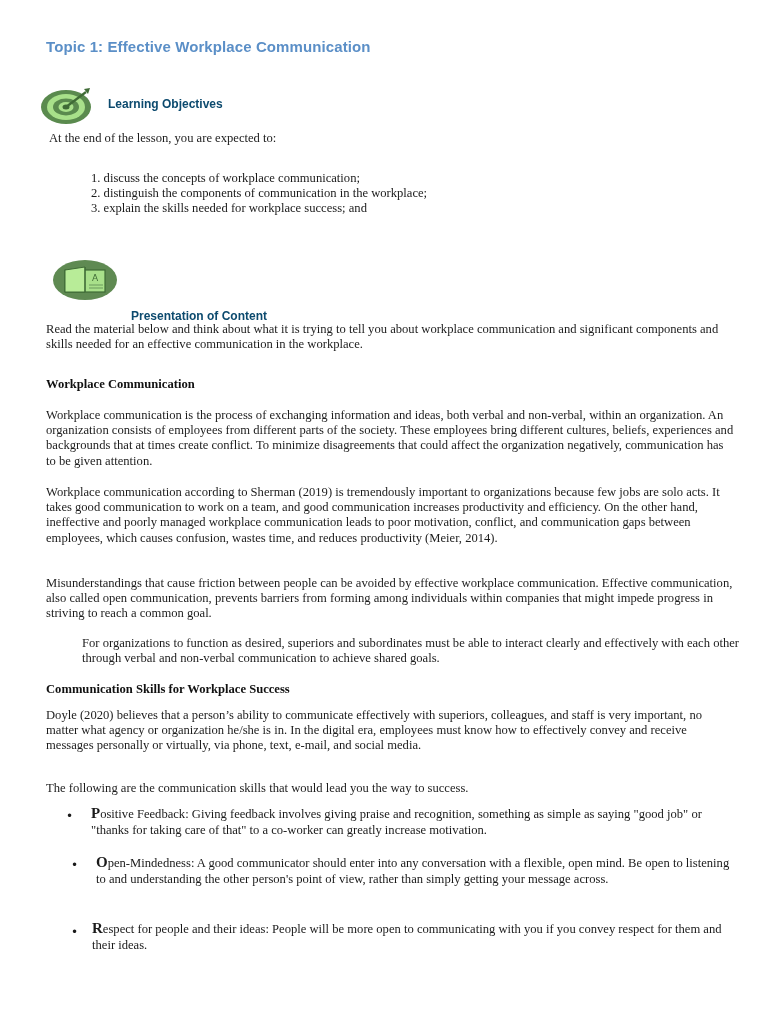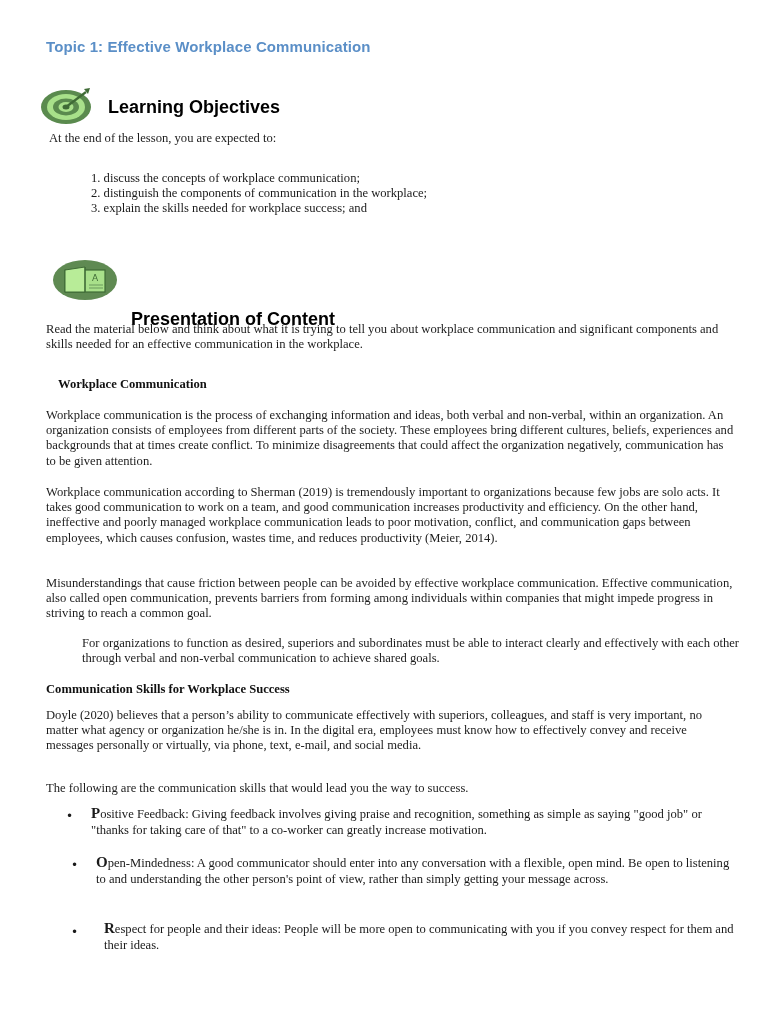--- a/index.html
+++ b/index.html
@@ -19,22 +19,22 @@
       left: 46px; top: 38px;
       font-family: "Liberation Sans", sans-serif;
       font-weight: bold;
       font-size: 15px;
       color: #5b8fc7;
       letter-spacing: 0.1px;
     }
     .section-heading {
       font-family: "Liberation Sans", sans-serif;
       font-weight: bold;
-      font-size: 18px;
-      color: #000000;
+      font-size: 12px;
+      color: #0c4a6e;
     }
     .body-text {
       font-size: 12.6px;
       line-height: 15.2px;
       color: #1c1c1c;
     }
     .subheading {
       font-weight: bold;
       font-size: 12.6px;
       color: #111;
@@ -97,21 +97,21 @@
     <line x1="33" y1="8" x2="33" y2="33" stroke="#3f6b36" stroke-width="1.2"></line>
     <text x="40" y="22" font-size="9" font-family="DejaVu Sans, sans-serif" fill="#3f6b36">A</text>
     <line x1="37" y1="26" x2="51" y2="26" stroke="#6a9a5c" stroke-width="1"></line>
     <line x1="37" y1="29" x2="51" y2="29" stroke="#6a9a5c" stroke-width="1"></line>
   </svg>
 </div>
 <div class="abs section-heading" style="left:131px; top:271px;margin-top:38px;">Presentation of Content</div>
 
 <div class="abs body-text" style="left:46px; top:322px; width:690px;">Read the material below and think about what it is trying to tell you about workplace communication and significant components and skills needed for an effective communication in the workplace.</div>
 
-<div class="abs subheading" style="left:58px; top:377px;">Workplace Communication</div>
+<div class="abs subheading" style="left:46px; top:377px;">Workplace Communication</div>
 
 <div class="abs body-text" style="left:46px; top:408px; width:690px;">Workplace communication is the process of exchanging information and ideas, both verbal and non-verbal, within an organization. An organization consists of employees from different parts of the society. These employees bring different cultures, beliefs, experiences and backgrounds that at times create conflict. To minimize disagreements that could affect the organization negatively, communication has to be given attention.</div>
 <div class="abs body-text" style="left:46px; top:485px; width:690px;">Workplace communication according to Sherman (2019) is tremendously important to organizations because few jobs are solo acts. It takes good communication to work on a team, and good communication increases productivity and efficiency. On the other hand, ineffective and poorly managed workplace communication leads to poor motivation, conflict, and communication gaps between employees, which causes confusion, wastes time, and reduces productivity (Meier, 2014).</div>
 <div class="abs body-text" style="left:46px; top:576px; width:690px;">Misunderstandings that cause friction between people can be avoided by effective workplace communication. Effective communication, also called open communication, prevents barriers from forming among individuals within companies that might impede progress in striving to reach a common goal.</div>
 <div class="abs body-text" style="left:46px; top:636px; width:690px;margin-left:36px;">For organizations to function as desired, superiors and subordinates must be able to interact clearly and effectively with each other through verbal and non-verbal communication to achieve shared goals.</div>
 
 <div class="abs subheading" style="left:46px; top:682px;">Communication Skills for Workplace Success</div>
 
 <div class="abs body-text" style="left:46px; top:708px; width:690px;">Doyle (2020) believes that a person’s ability to communicate effectively with superiors, colleagues, and staff is very important, no matter what agency or organization he/she is in. In the digital era, employees must know how to effectively convey and receive messages personally or virtually, via phone, text, e-mail, and social media.</div>
 <div class="abs body-text" style="left:46px; top:781px; width:690px;">The following are the communication skills that would lead you the way to success.</div>
@@ -120,15 +120,15 @@
 <div class="bullet-item" style="left:91px; top:806px; width:650px;">
   <span class="bullet-initial">P</span><span>ositive Feedback:  Giving feedback involves giving praise and recognition, something as simple as saying "good job" or "thanks for taking care of that" to a co-worker can greatly increase motivation.</span>
 </div>
 
 <div class="bullet-dot abs" style="left:71px; top:858px;">•</div>
 <div class="bullet-item" style="left:96px; top:855px; width:640px;">
   <span class="bullet-initial">O</span><span>pen-Mindedness: A good communicator should enter into any conversation with a flexible, open mind. Be open to listening to and understanding the other person's point of view, rather than simply getting your message across.</span>
 </div>
 
 <div class="bullet-dot abs" style="left:71px; top:925px;">•</div>
-<div class="bullet-item" style="left:104px; top:921px; width:640px;">
+<div class="bullet-item" style="left:92px; top:921px; width:640px;">
   <span class="bullet-initial">R</span><span>espect for people and their ideas: People will be more open to communicating with you if you convey respect for them and their ideas.</span>
 </div>
 
 </body></html>

